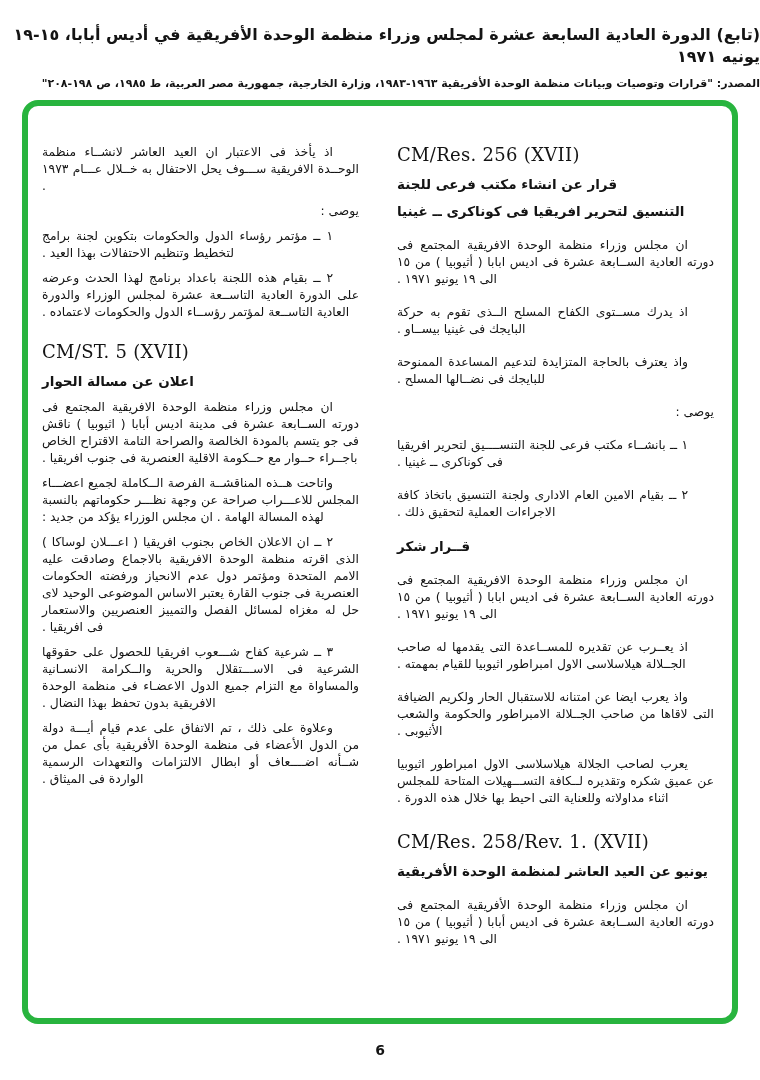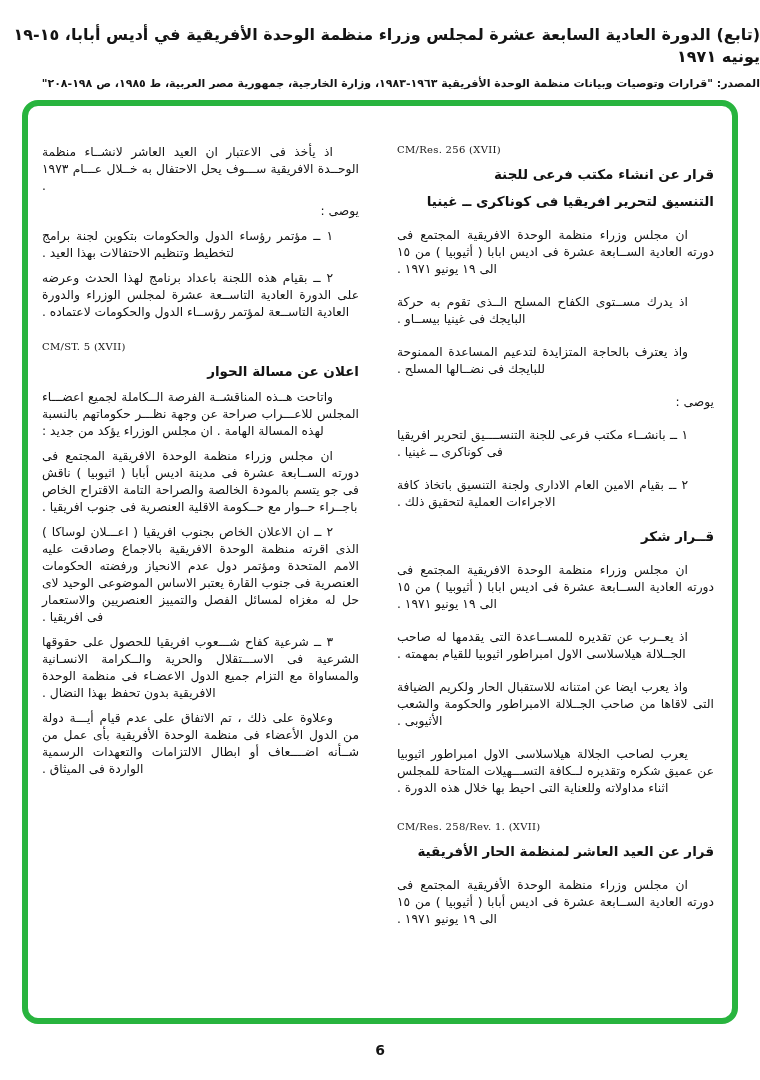--- a/index.html
+++ b/index.html
@@ -40,25 +40,25 @@
     display: flex; direction: rtl; gap: 38px;
     height: 100%;
   }
   .col { flex: 1; min-width: 0; direction: rtl; }
 
   
   .blk { margin: 0; }
   .blk-code {
     direction: ltr; text-align: left;
     font-family: "DejaVu Serif", serif;
-    font-size: 10px; letter-spacing: 0.3px;
+    font-size: 18px; letter-spacing: 0.3px;
     margin: 20px 0 10px 0;
   }
   .blk-heading {
-    text-align: right; font-weight: bold;
+    text-align: left; font-weight: bold;
     font-size: 13.5px; line-height: 19px;
     margin: 8px 0 5px 0;
   }
   .blk-para {
     font-size: 12.3px; line-height: 17px;
     text-align: justify; text-align-last: left;
     text-indent: 26px;
     margin: 8px 0;
   }
   .blk-label {
@@ -96,32 +96,32 @@
         <div class="blk blk-para">واذ يعترف بالحاجة المتزايدة لتدعيم المساعدة الممنوحة للبايجك فى نضــالها المسلح .</div>
         <div class="blk blk-label">يوصى :</div>
         <div class="blk blk-para">١ ــ بانشــاء مكتب فرعى للجنة التنســــيق لتحرير افريقيا فى كوناكرى ــ غينيا .</div>
         <div class="blk blk-para">٢ ــ بقيام الامين العام الادارى ولجنة التنسيق باتخاذ كافة الاجراءات العملية لتحقيق ذلك .</div>
         <div class="blk blk-heading">قــرار شكر</div>
         <div class="blk blk-para">ان مجلس وزراء منظمة الوحدة الافريقية المجتمع فى دورته العادية الســابعة عشرة فى اديس ابابا ( أثيوبيا ) من ١٥ الى ١٩ يونيو ١٩٧١ .</div>
         <div class="blk blk-para">اذ يعــرب عن تقديره للمســاعدة التى يقدمها له صاحب الجــلالة هيلاسلاسى الاول امبراطور اثيوبيا للقيام بمهمته .</div>
         <div class="blk blk-para">واذ يعرب ايضا عن امتنانه للاستقبال الحار ولكريم الضيافة التى لاقاها من صاحب الجــلالة الامبراطور والحكومة والشعب الأثيوبى .</div>
         <div class="blk blk-para">يعرب لصاحب الجلالة هيلاسلاسى الاول امبراطور اثيوبيا عن عميق شكره وتقديره لــكافة التســـهيلات المتاحة للمجلس اثناء مداولاته وللعناية التى احيط بها خلال هذه الدورة .</div>
         <div class="blk blk-code">CM/Res. 258/Rev. 1. (XVII)</div>
-        <div class="blk blk-heading">قرار عن العيد العاشر لمنظمة الحار الأفريقية</div>
+        <div class="blk blk-heading">يونيو عن العيد العاشر لمنظمة الوحدة الأفريقية</div>
         <div class="blk blk-para">ان مجلس وزراء منظمة الوحدة الأفريقية المجتمع فى دورته العادية الســابعة عشرة فى اديس أبابا ( أثيوبيا ) من ١٥ الى ١٩ يونيو ١٩٧١ .</div>
       </div>
     <div class="col col-b" id="col-left">
         <div class="blk blk-para">اذ يأخذ فى الاعتبار ان العيد العاشر لانشــاء منظمة الوحــدة الافريقية ســـوف يحل الاحتفال به خــلال عـــام ١٩٧٣ .</div>
         <div class="blk blk-label">يوصى :</div>
         <div class="blk blk-para">١ ــ مؤتمر رؤساء الدول والحكومات بتكوين لجنة برامج لتخطيط وتنظيم الاحتفالات بهذا العيد .</div>
         <div class="blk blk-para">٢ ــ بقيام هذه اللجنة باعداد برنامج لهذا الحدث وعرضه على الدورة العادية التاســعة عشرة لمجلس الوزراء والدورة العادية التاســعة لمؤتمر رؤســاء الدول والحكومات لاعتماده .</div>
         <div class="blk blk-code">CM/ST. 5 (XVII)</div>
         <div class="blk blk-heading">اعلان عن مسالة الحوار</div>
+        <div class="blk blk-para">ان مجلس وزراء منظمة الوحدة الافريقية المجتمع فى دورته الســابعة عشرة فى مدينة اديس أبابا ( اثيوبيا ) ناقش فى جو يتسم بالمودة الخالصة والصراحة التامة الاقتراح الخاص باجــراء حــوار مع حــكومة الاقلية العنصرية فى جنوب افريقيا .</div>
         <div class="blk blk-para">واتاحت هــذه المناقشــة الفرصة الــكاملة لجميع اعضـــاء المجلس للاعـــراب صراحة عن وجهة نظـــر حكوماتهم بالنسبة لهذه المسالة الهامة . ان مجلس الوزراء يؤكد من جديد :</div>
-        <div class="blk blk-para">ان مجلس وزراء منظمة الوحدة الافريقية المجتمع فى دورته الســابعة عشرة فى مدينة اديس أبابا ( اثيوبيا ) ناقش فى جو يتسم بالمودة الخالصة والصراحة التامة الاقتراح الخاص باجــراء حــوار مع حــكومة الاقلية العنصرية فى جنوب افريقيا .</div>
         <div class="blk blk-para">٢ ــ ان الاعلان الخاص بجنوب افريقيا ( اعـــلان لوساكا ) الذى اقرته منظمة الوحدة الافريقية بالاجماع وصادقت عليه الامم المتحدة ومؤتمر دول عدم الانحياز ورفضته الحكومات العنصرية فى جنوب القارة يعتبر الاساس الموضوعى الوحيد لاى حل له مغزاه لمسائل الفصل والتمييز العنصريين والاستعمار فى افريقيا .</div>
         <div class="blk blk-para">٣ ــ شرعية كفاح شـــعوب افريقيا للحصول على حقوقها الشرعية فى الاســـتقلال والحرية والــكرامة الانسـانية والمساواة مع التزام جميع الدول الاعضـاء فى منظمة الوحدة الافريقية بدون تحفظ بهذا النضال .</div>
         <div class="blk blk-para">وعلاوة على ذلك ، تم الاتفاق على عدم قيام أيـــة دولة من الدول الأعضاء فى منظمة الوحدة الأفريقية بأى عمل من شــأنه اضــــعاف أو ابطال الالتزامات والتعهدات الرسمية الواردة فى الميثاق .</div>
       </div>
   </div>
 </div>
 
 <div class="page-number">6</div>
 
 </body></html>

